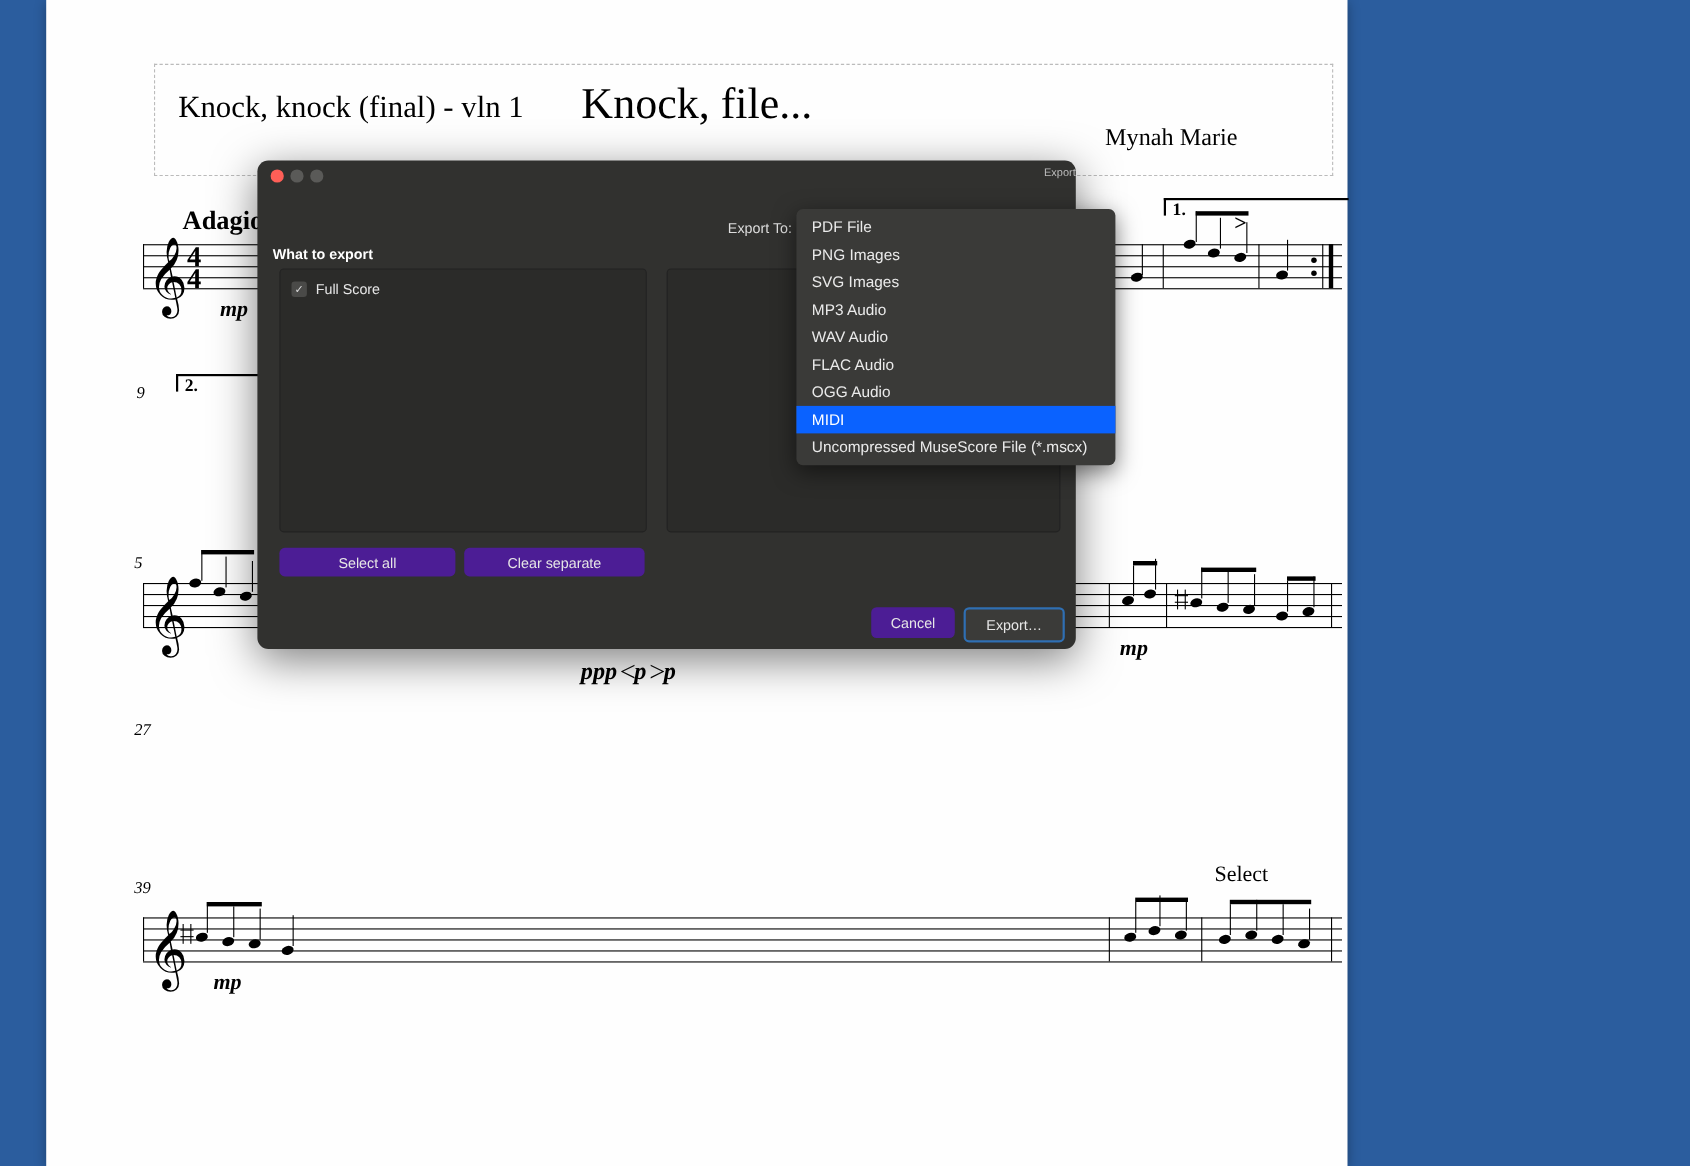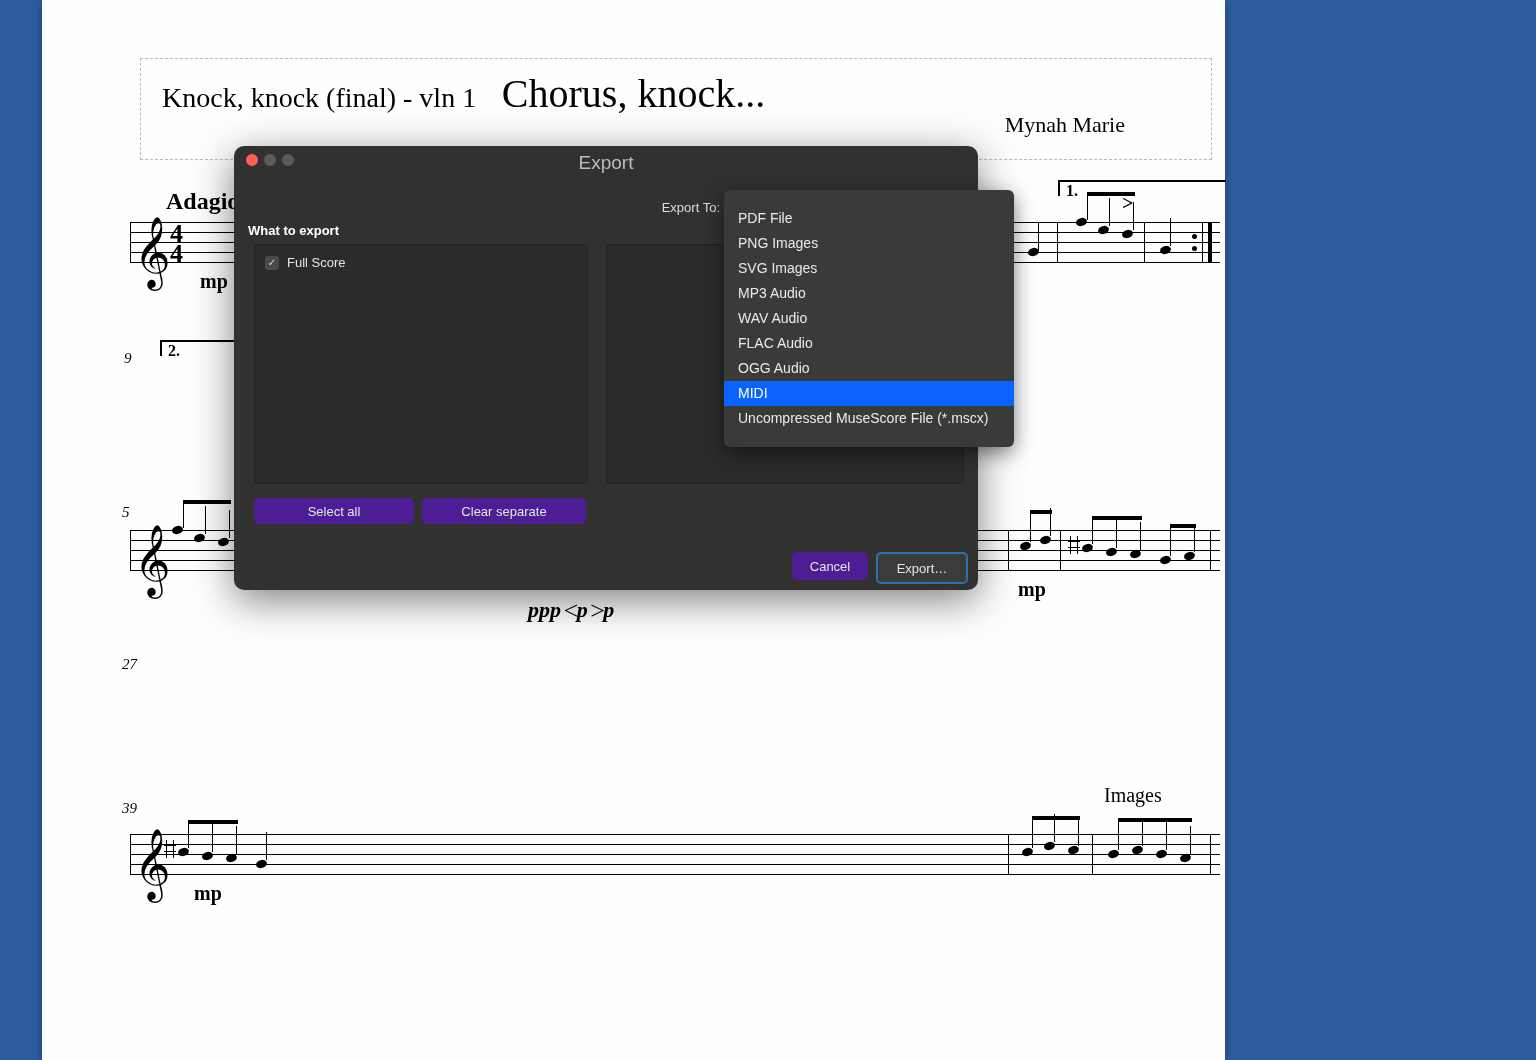--- a/index.html
+++ b/index.html
@@ -12,60 +12,60 @@
   .tempo{position:absolute;left:36px;top:8px;font-family:Georgia,'Times New Roman',serif;font-size:24px;font-weight:bold;color:#000;}
   .volta{position:absolute;border-top:2px solid #000;border-left:2px solid #000;height:14px;font-family:Georgia,'Times New Roman',serif;font-size:16px;font-weight:bold;padding-left:6px;}
   .sys{position:relative;height:72px;margin-bottom:78px;}
   .staff{position:absolute;left:0;right:0;top:20px;}
   .line{position:absolute;left:0;right:0;height:1px;background:#000;}
   .bar{position:absolute;top:0;height:40px;width:1px;background:#000;}
   .barE{position:absolute;top:0;height:40px;width:5px;border-left:1px solid #000;border-right:4px solid #000;}
   .clef{position:absolute;font-size:62px;font-family:serif;line-height:0;}
   .ts{position:absolute;font-family:Georgia,serif;font-size:26px;font-weight:bold;line-height:20px;}
   .mno{position:absolute;font-family:Georgia,'Times New Roman',serif;font-size:15px;font-style:italic;}
-  .dyn{position:absolute;font-family:Georgia,'Times New Roman',serif;font-size:20px;font-weight:bold;}
+  .dyn{position:absolute;font-family:Georgia,'Times New Roman',serif;font-size:20px;font-style:italic;font-weight:bold;}
   .txt{position:absolute;font-family:Georgia,'Times New Roman',serif;font-size:20px;}
   .note{position:absolute;width:11px;height:8px;background:#000;border-radius:50%;transform:rotate(-15deg);}
   .stem{position:absolute;width:1px;height:28px;background:#000;}
   .beam{position:absolute;height:4px;background:#000;}
   .acc{position:absolute;width:6px;height:18px;border-left:1px solid #000;border-right:1px solid #000;}
   .acc::before,.acc::after{content:'';position:absolute;left:-3px;right:-3px;height:1px;background:#000;}
   .acc::before{top:5px;}.acc::after{top:11px;}
   
   .dlg{position:absolute;left:234px;top:146px;width:744px;height:444px;background:#31312f;border-radius:10px;box-shadow:0 10px 40px rgba(0,0,0,0.5);color:#e6e6e6;font-size:13px;}
   .dlg-titlebar{height:28px;position:relative;}
   .traffic{position:absolute;left:12px;top:8px;width:12px;height:12px;border-radius:50%;}
   .tr-r{background:#ff5f57;}
   .tr-y{left:30px;background:#5a5a58;}
   .tr-g{left:48px;background:#5a5a58;}
-  .dlg-title{position:absolute;left:0;right:0;top:6px;text-align:center;color:#bcbcbc;font-size:19px;}
+  .dlg-title{position:absolute;left:0;right:0;top:6px;text-align:right;color:#bcbcbc;font-size:10px;}
   .lbl-export-to{position:absolute;left:420px;top:54px;color:#ddd;text-align:right;width:66px;}
   .what{position:absolute;left:14px;top:77px;font-weight:bold;color:#fff;}
   .list-box{position:absolute;left:20px;top:98px;width:332px;height:238px;background:#2b2b29;border:1px solid #222;border-radius:4px;}
   .chk-row{position:absolute;left:10px;top:10px;display:flex;align-items:center;gap:8px;}
   .chk{width:14px;height:14px;background:#4a4a48;border-radius:3px;display:flex;align-items:center;justify-content:center;color:#ddd;font-size:10px;}
   .btn{position:absolute;height:26px;background:#4c1d95;border-radius:5px;display:flex;align-items:center;justify-content:center;color:#e6e6e6;font-size:13px;}
   .btn.sel{left:20px;top:352px;width:160px;}
   .btn.clr{left:188px;top:352px;width:164px;}
   .btn.cancel{left:558px;top:406px;width:76px;height:28px;}
   .btn.export{left:642px;top:406px;width:88px;height:28px;background:#3b3b39;border:2px solid #2f6fb3;}
   .right-panel{position:absolute;left:372px;top:98px;width:356px;height:238px;background:#2b2b29;border:1px solid #222;border-radius:4px;}
   .rp-dd{position:absolute;left:180px;top:22px;width:6px;height:6px;border-right:1px solid #999;border-bottom:1px solid #999;transform:rotate(45deg);}
   .rp-line{position:absolute;left:188px;color:#ddd;font-size:13px;}
-  .dd{position:absolute;left:490px;top:44px;width:290px;background:#3a3a38;border-radius:6px;padding:16px 0;box-shadow:0 6px 20px rgba(0,0,0,0.5);}
+  .dd{position:absolute;left:490px;top:44px;width:290px;background:#3a3a38;border-radius:6px;padding:4px 0;box-shadow:0 6px 20px rgba(0,0,0,0.5);}
   .dd-item{height:25px;line-height:25px;padding:0 14px;color:#eaeaea;font-size:14px;}
   .dd-item.sel{background:#0a62ff;color:#fff;}
 </style>
 </head>
 <body>
 
 <div class="page">
   <div class="header-box"></div>
   <div class="part-name">Knock, knock (final) - vln 1</div>
-  <div class="title">Chorus, knock...</div>
+  <div class="title">Knock, file...</div>
   <div class="composer">Mynah Marie</div>
 
   <div class="score">
 
     <div class="tempo">Adagio</div>
     <div class="volta" style="left:928px;top:0;width:160px;">1.</div>
 
     <div class="sys" style="top:22px;">
       <div class="staff">
         <div class="line" style="top:0"></div>
@@ -182,21 +182,21 @@
         <div class="note" style="left:1002px;top:12px"></div>
           <div class="stem" style="left:1012px;top:-16px"></div>
         <div class="note" style="left:1026px;top:16px"></div>
           <div class="stem" style="left:1036px;top:-12px"></div>
         <div class="note" style="left:1050px;top:20px"></div>
           <div class="stem" style="left:1060px;top:-8px"></div>
         <div class="beam" style="left:988px;top:-16px;width:74px"></div>
         <div class="bar" style="left:1080px"></div>
       </div>
       <div class="dyn" style="left:64px;top:68px">mp</div>
-      <div class="txt" style="left:974px;top:-30px">Images</div>
+      <div class="txt" style="left:974px;top:-30px">Select</div>
     </div>
     <div style="position:absolute;left:398px;top:414px;font-family:Georgia,serif;font-style:italic;font-weight:bold;font-size:22px">
       <span>ppp</span><span style="font-style:normal;font-weight:normal;letter-spacing:-4px;font-size:26px;position:relative;top:2px">&nbsp;&lt;&nbsp;</span><span>p</span><span style="font-style:normal;font-weight:normal;letter-spacing:-4px;font-size:26px;position:relative;top:2px">&nbsp;&gt;&nbsp;</span><span>p</span>
     </div>
 
     <div class="mno" style="left:-8px;top:476px">27</div>
 
     <div class="mno" style="left:-8px;top:620px">39</div>
 
   </div>

